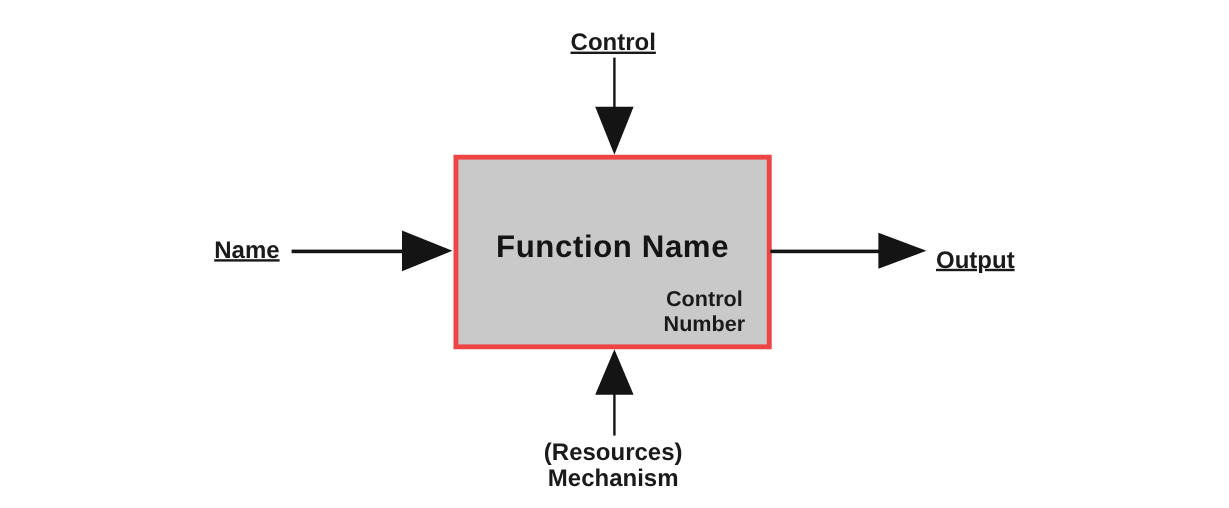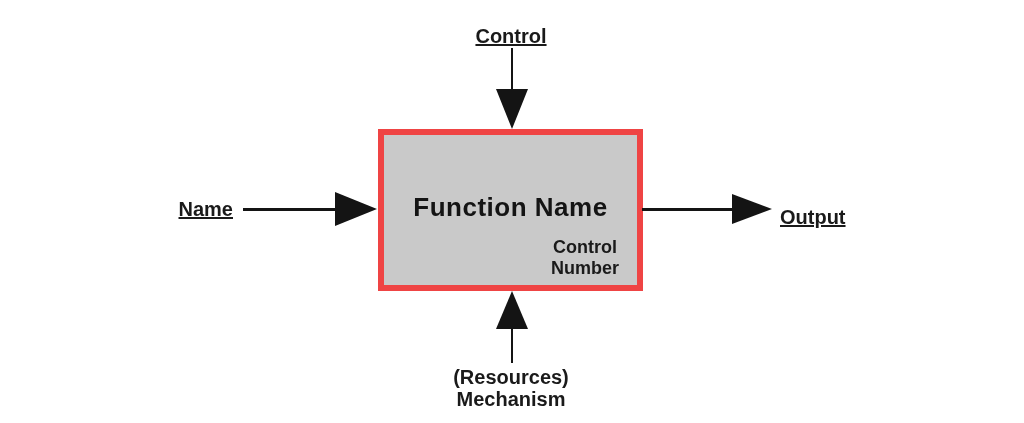--- a/index.html
+++ b/index.html
@@ -28,21 +28,21 @@
   .control-line  { position: absolute; left: 511px; top: 48px; width: 2px; height: 44px; background: #141414; }
   .control-head  {
     position: absolute; left: 496px; top: 89px; width: 0; height: 0;
     border-left: 16px solid transparent; border-right: 16px solid transparent;
     border-top: 40px solid #141414;
   }
   
   .fbox {
     position: absolute; left: 378px; top: 129px;
     width: 265px; height: 162px; box-sizing: border-box;
-    background: #c9c9c9; border: 6px solid #ef4444;
+    background: #c9c9c9; border: 4px solid #ef4444;
   }
   .fname {
     position: absolute; left: 0; top: 57px; width: 100%;
     text-align: center; font-weight: bold; font-size: 26px;
     color: #141414; letter-spacing: 0.5px;
   }
   .fnum {
     position: absolute; right: 18px; bottom: 6px;
     text-align: center; font-weight: bold; font-size: 18px;
     line-height: 21px; color: #1a1a1a; white-space: pre-line;

